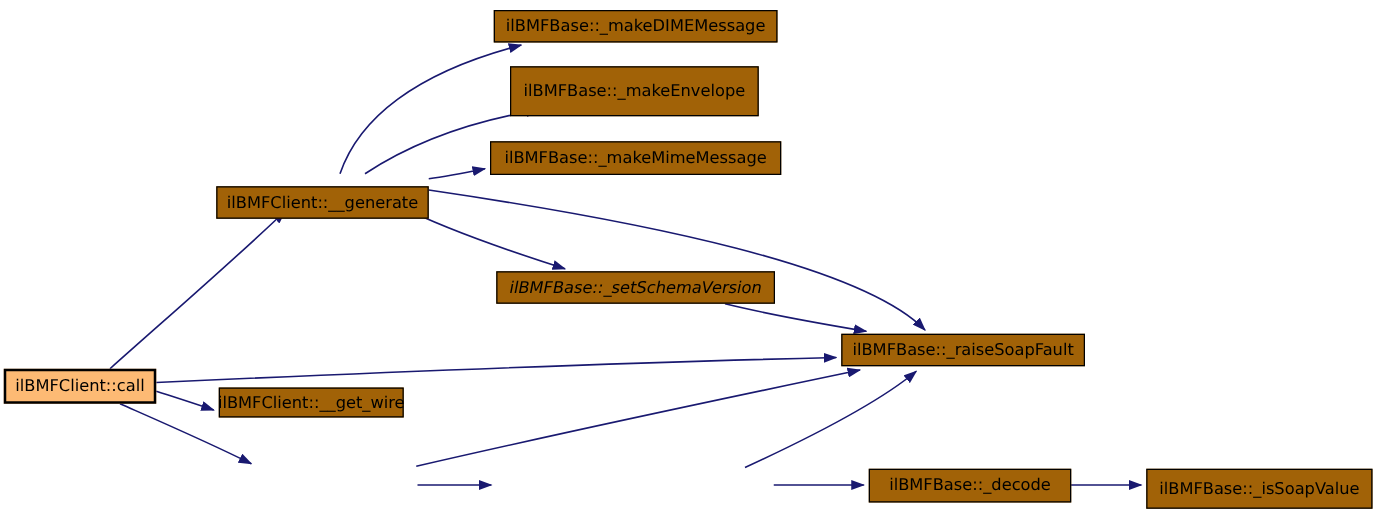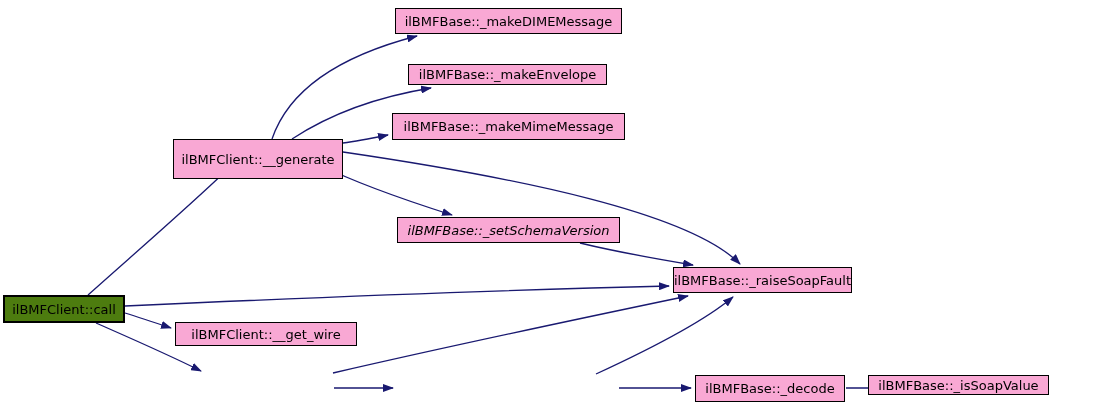--- a/index.html
+++ b/index.html
@@ -17,49 +17,49 @@
   }
   .edge-layer {
     position: absolute;
     left: 0; top: 0;
     width: 1104px;
     height: 408px;
   }
   .node {
     position: absolute;
     box-sizing: border-box;
-    background: #f9a8d4;
+    background: #a16207;
     border: 1px solid #000000;
     color: #000000;
     font-size: 13px;
     text-align: center;
     white-space: nowrap;
     display: flex;
     align-items: center;
     justify-content: center;
     cursor: pointer;
   }
   .node.root {
-    background: #4d7c0f;
+    background: #fdba74;
     border-width: 2px;
     cursor: default;
   }
   
   #n-call            { left: 3px;   top: 295px; width: 122px; height: 28px; }
-  #n-generate        { left: 173px; top: 139px; width: 170px; height: 40px; }
+  #n-generate        { left: 173px; top: 149px; width: 170px; height: 26px; }
   #n-makedime        { left: 395px; top: 8px;   width: 227px; height: 26px; }
-  #n-makeenvelope    { left: 408px; top: 64px;  width: 199px; height: 21px; text-align: center; }
+  #n-makeenvelope    { left: 408px; top: 53px;  width: 199px; height: 40px; text-align: center; }
   #n-makemime        { left: 392px; top: 113px; width: 233px; height: 27px; }
   #n-setschema       { left: 397px; top: 217px; width: 223px; height: 26px; font-style: italic; }
-  #n-raisesoapfault  { left: 673px; top: 267px; width: 179px; height: 26px; }
-  #n-getwire         { left: 175px; top: 322px; width: 182px; height: 24px; }
+  #n-raisesoapfault  { left: 673px; top: 267px; width: 195px; height: 26px; }
+  #n-getwire         { left: 175px; top: 310px; width: 148px; height: 24px; }
   #n-parse           { left: 183px; top: 375px; width: 150px; height: 27px; }
   #n-decoderesponse  { left: 397px; top: 375px; width: 221px; height: 27px; }
-  #n-decode          { left: 695px; top: 375px; width: 150px; height: 27px; }
-  #n-issoapvalue     { left: 868px; top: 375px; width: 181px; height: 20px; }
+  #n-decode          { left: 695px; top: 375px; width: 162px; height: 27px; }
+  #n-issoapvalue     { left: 917px; top: 375px; width: 181px; height: 32px; }
 </style>
 </head>
 <body>
 
 <div class="canvas">
 
   <svg class="edge-layer" width="1104" height="408" viewBox="0 0 1104 408" fill="none" xmlns="http://www.w3.org/2000/svg">
     <defs>
       <marker id="arrow" markerWidth="11" markerHeight="8" refX="10" refY="4" orient="auto" markerUnits="userSpaceOnUse">
         <path d="M0,0 L11,4 L0,8 z" fill="#191970"></path>

